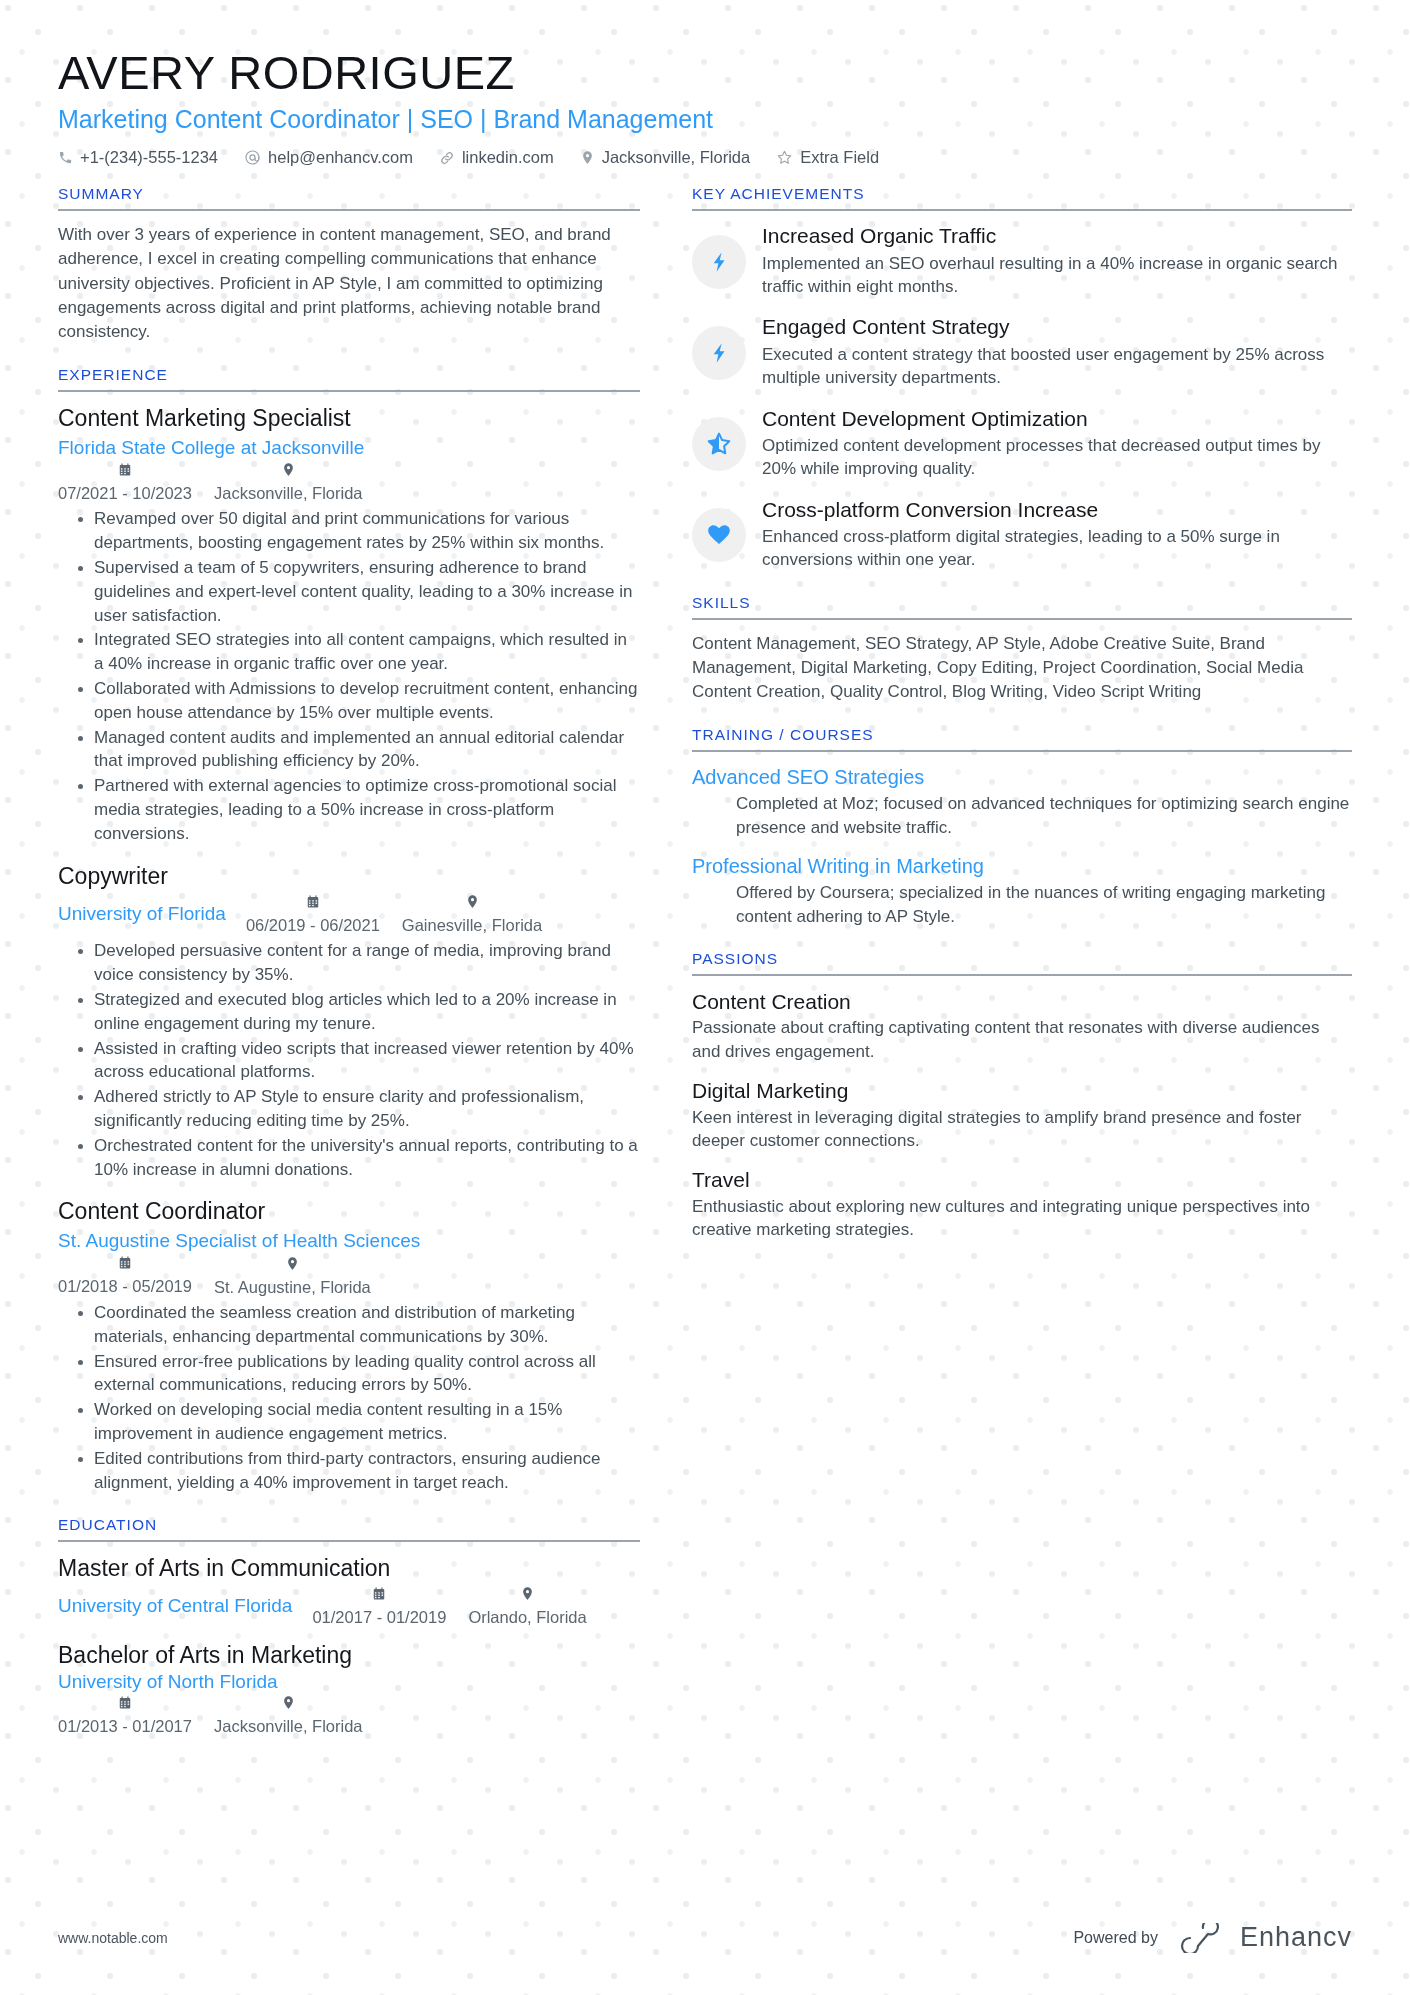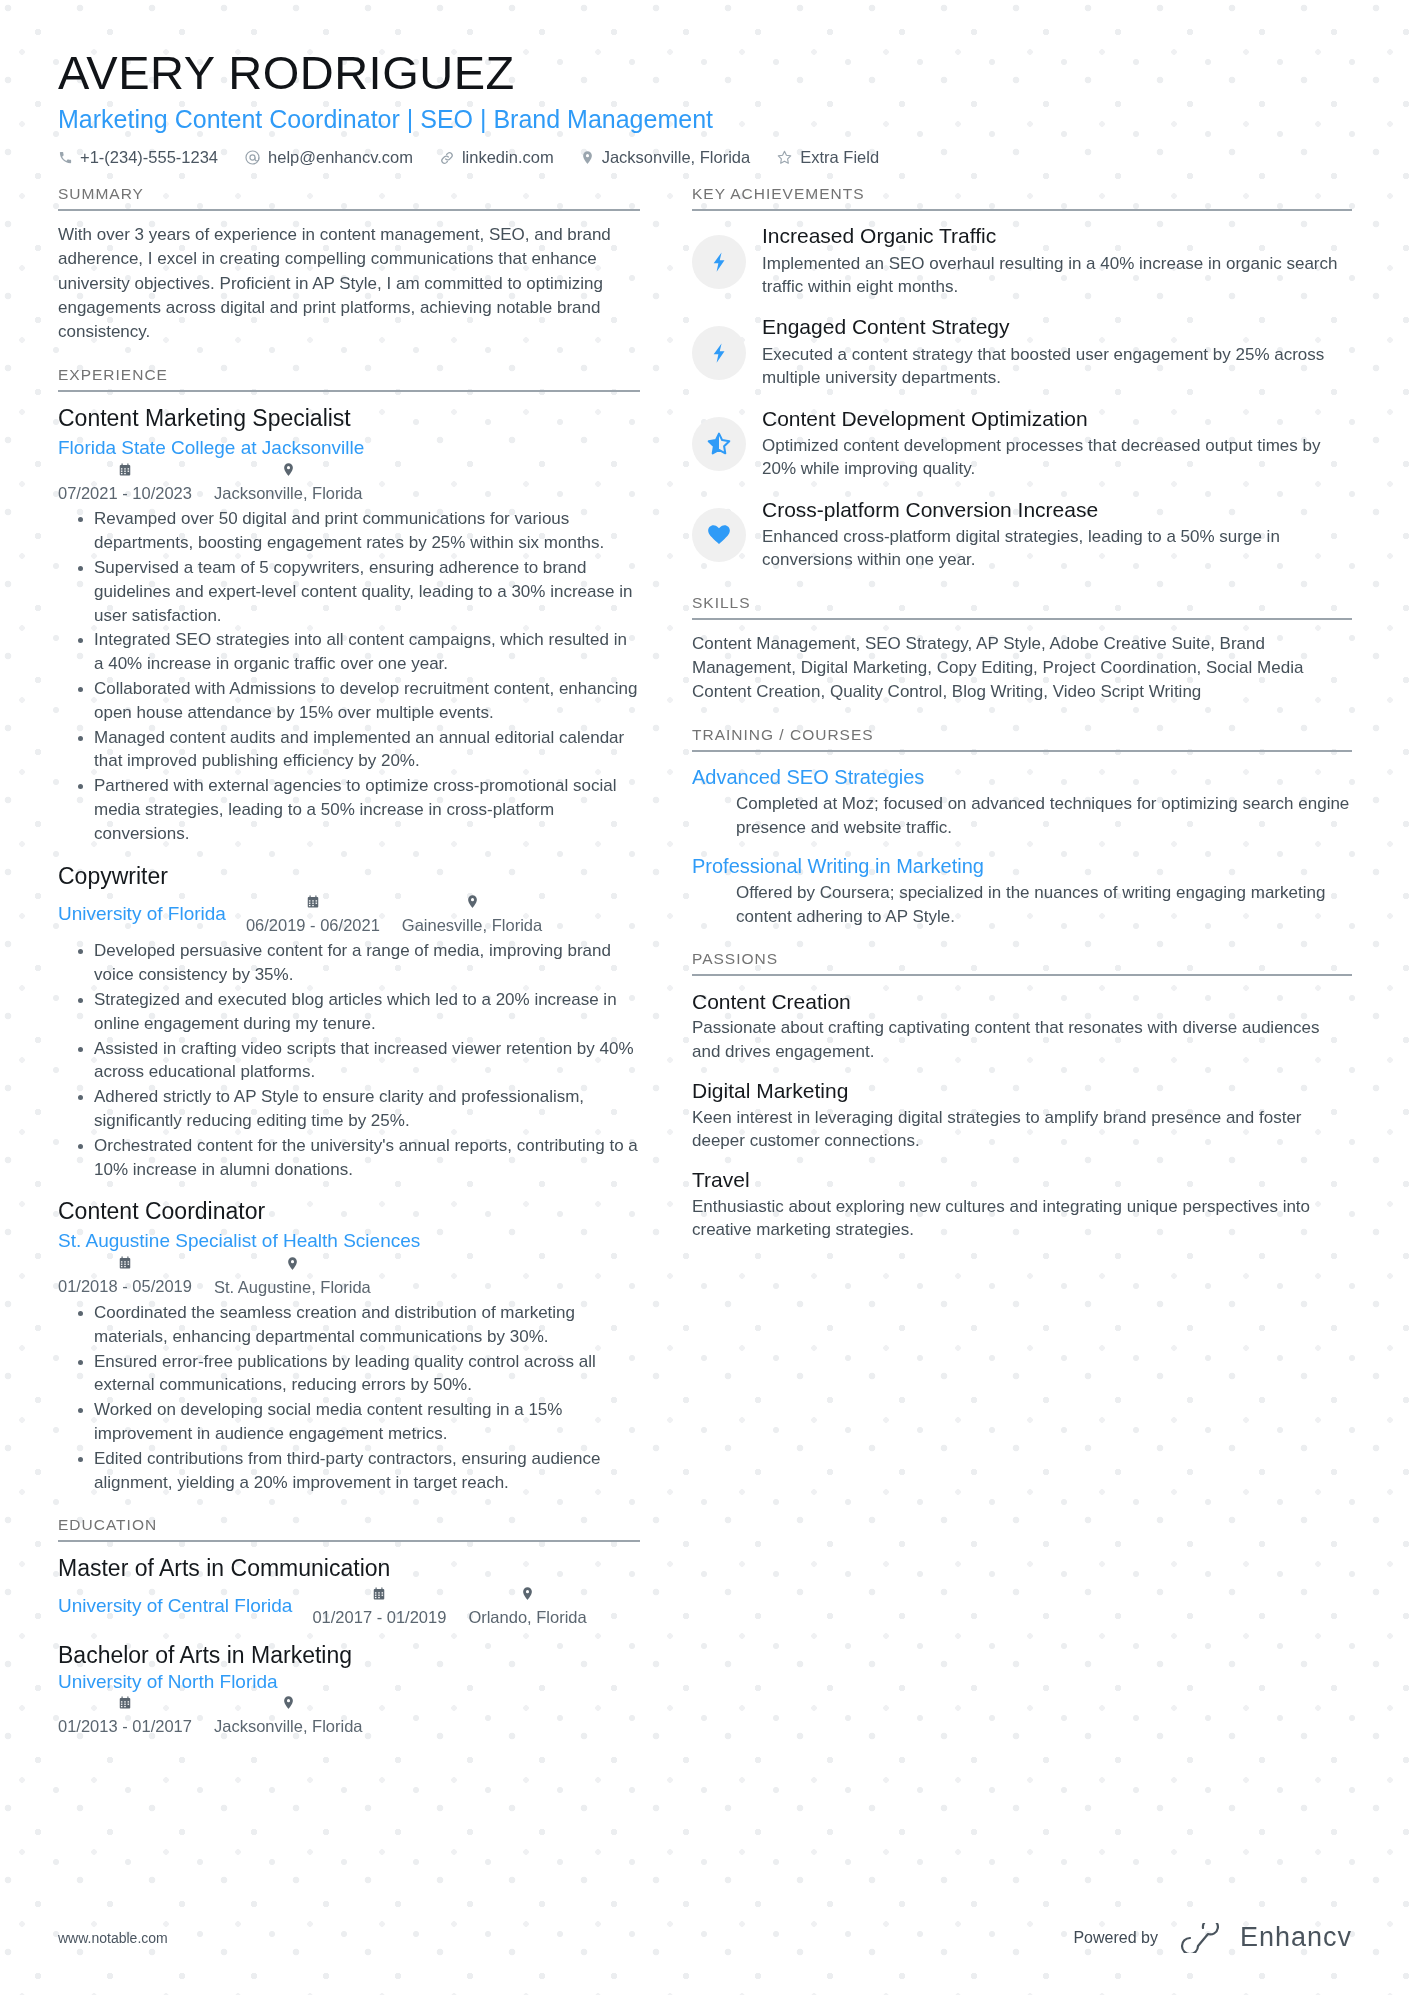--- a/index.html
+++ b/index.html
@@ -84,21 +84,21 @@
   .col-left  { width: 600px; padding-right: 18px; }
   .col-gap   { width: 34px; flex: none; }
   .col-right { width: 660px; }
 
   
   .section { margin-top: 22px; }
   .section:first-child { margin-top: 0; }
   .sec-title {
     font-size: 15.5px;
     letter-spacing: 1.0px;
-    color: #737373;
+    color: #1d4ed8;
     text-transform: uppercase;
     font-weight: 400;
     padding-bottom: 6px;
   }
   .sec-rule {
     height: 2px;
     background: #9ba4ac;
     width: 100%;
     margin-bottom: 12px;
   }
@@ -451,21 +451,21 @@
                       <path d="M12 2a7 7 0 0 0-7 7c0 5.2 7 13 7 13s7-7.8 7-13a7 7 0 0 0-7-7zm0 9.5A2.5 2.5 0 1 1 12 6.5a2.5 2.5 0 0 1 0 5z"></path>
                     </svg>
                   </span>
          <span>St. Augustine, Florida</span>
        </span>
               </div>
               <ul class="bullets">
                 <li>Coordinated the seamless creation and distribution of marketing materials, enhancing departmental communications by 30%.</li>
                 <li>Ensured error-free publications by leading quality control across all external communications, reducing errors by 50%.</li>
                 <li>Worked on developing social media content resulting in a 15% improvement in audience engagement metrics.</li>
-                <li>Edited contributions from third-party contractors, ensuring audience alignment, yielding a 20% improvement in target reach.</li>
+                <li>Edited contributions from third-party contractors, ensuring audience alignment, yielding a 40% improvement in target reach.</li>
               </ul>
             </div>
           </div>
       </div>
 
       <div class="section">
         <div class="sec-title">EDUCATION</div>
         <div class="sec-rule"></div>
         <div id="education-list">
             <div class="edu">

